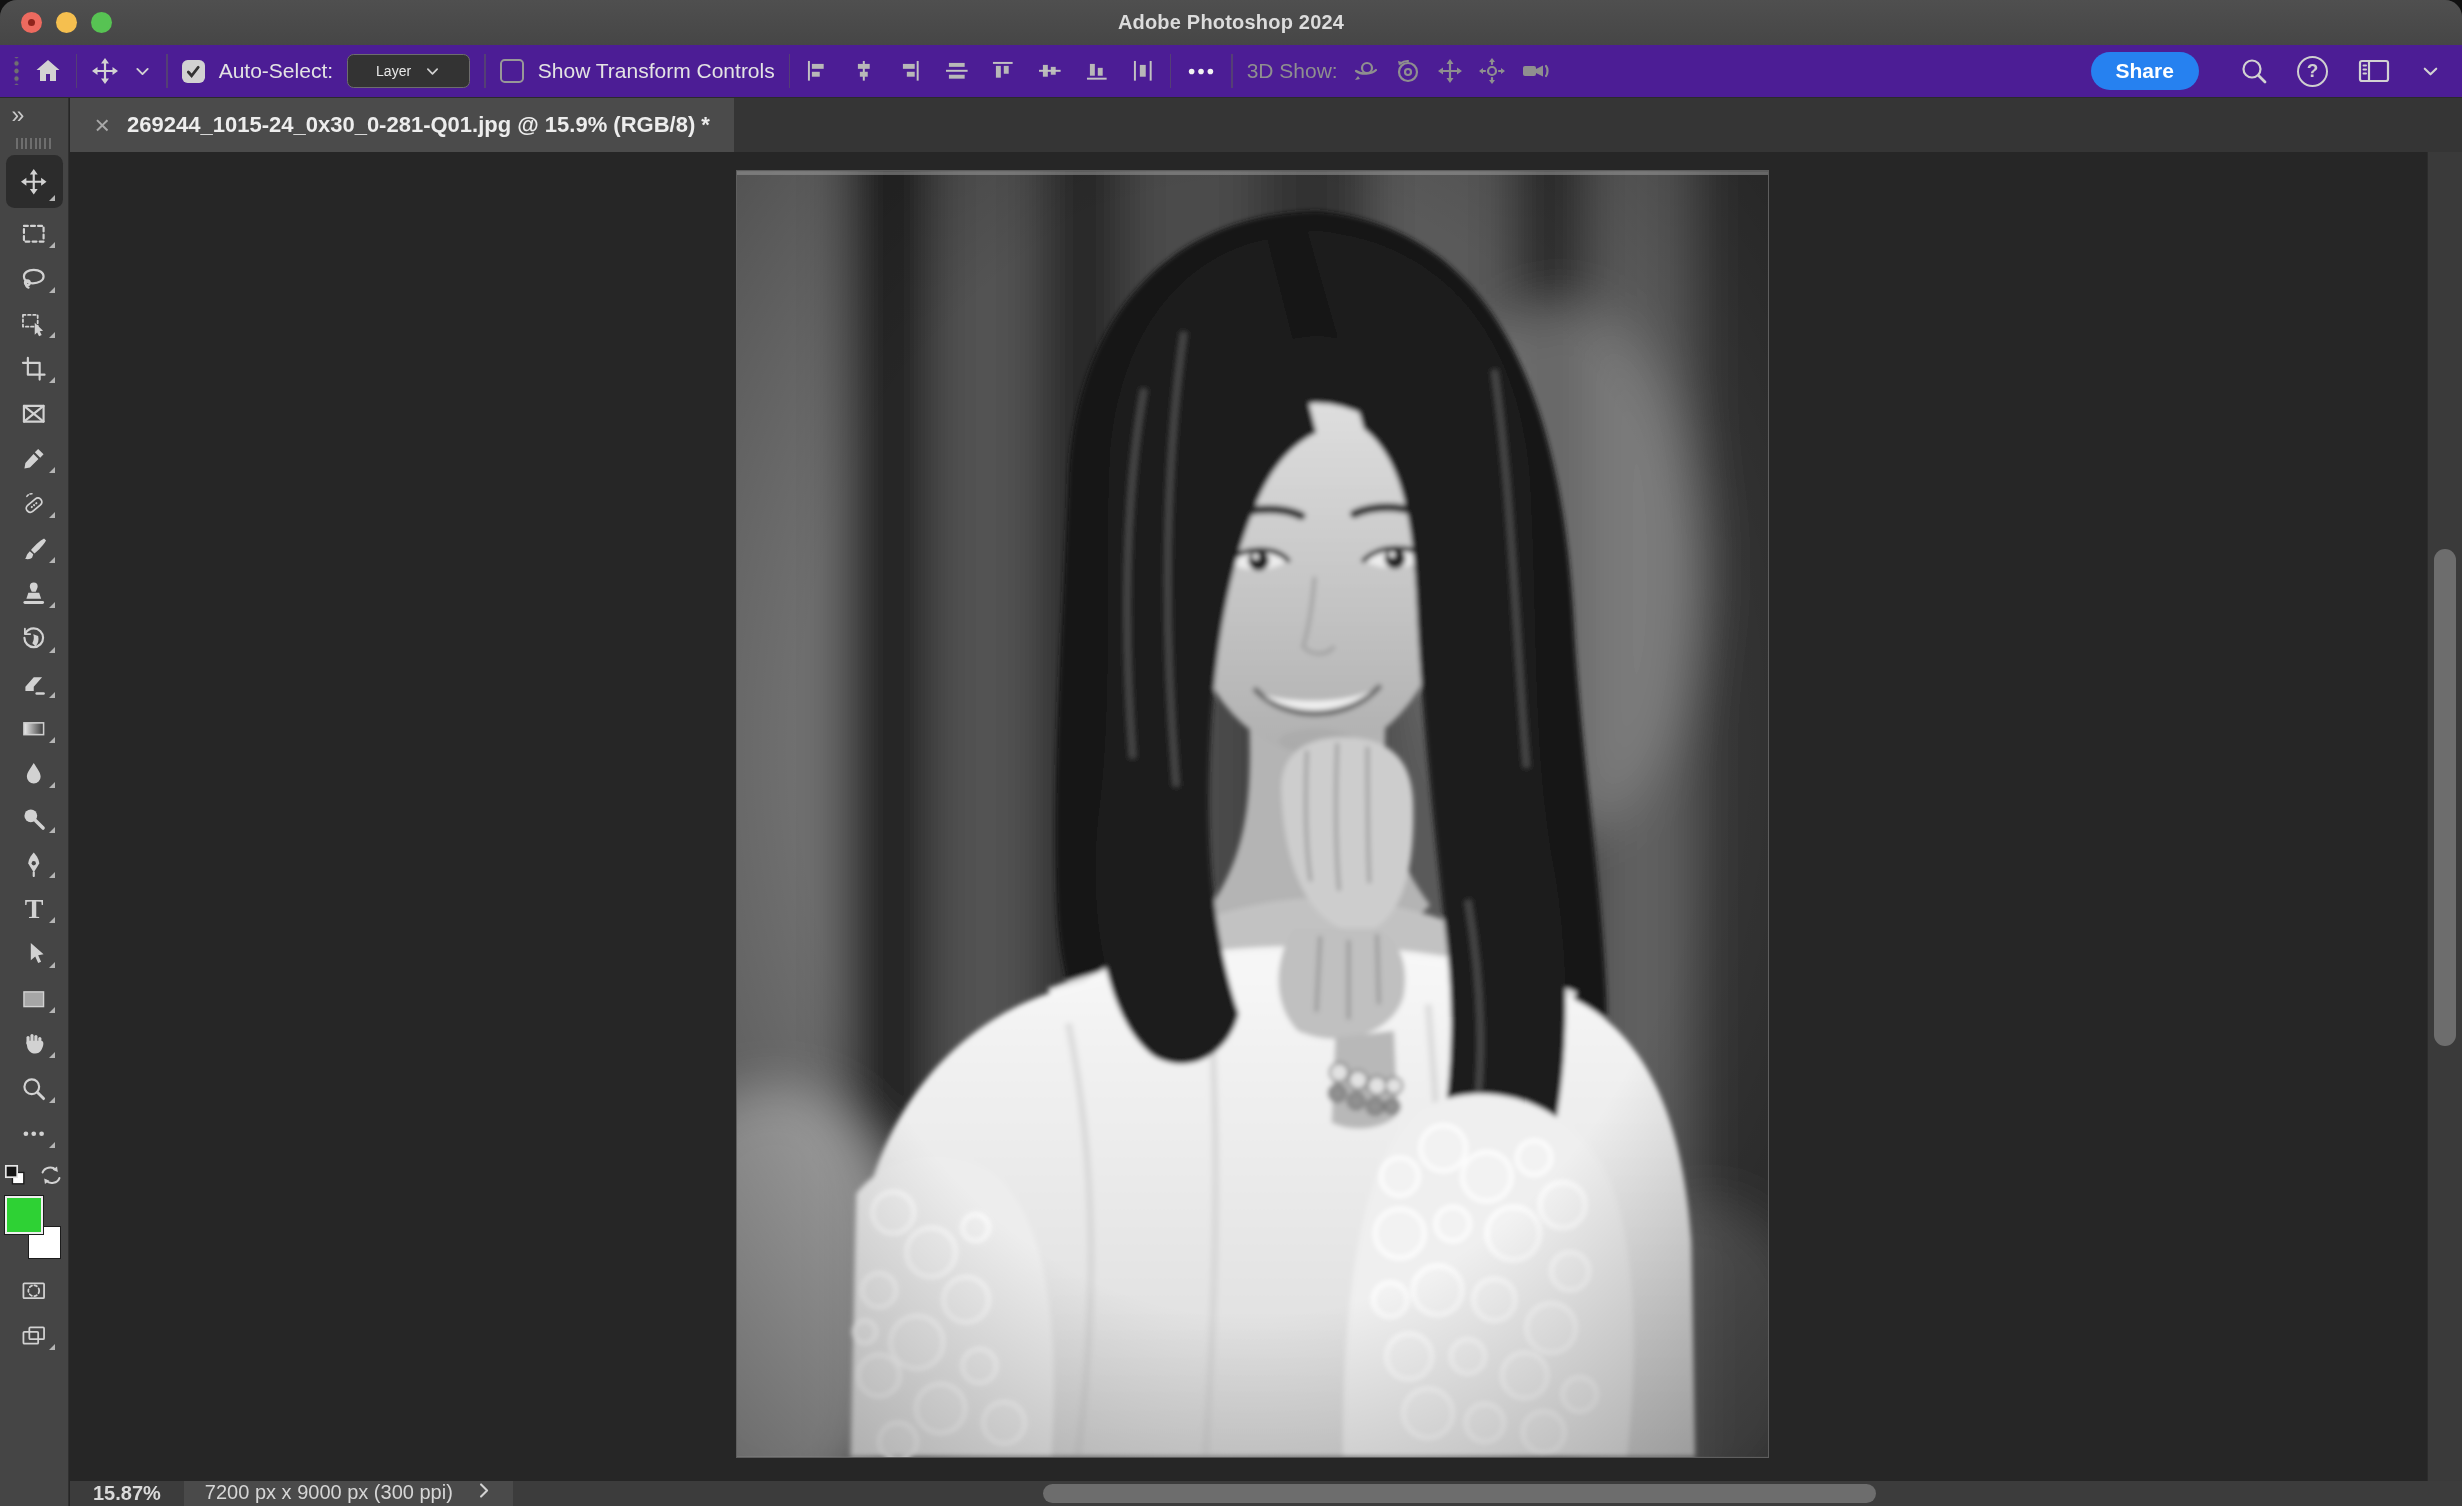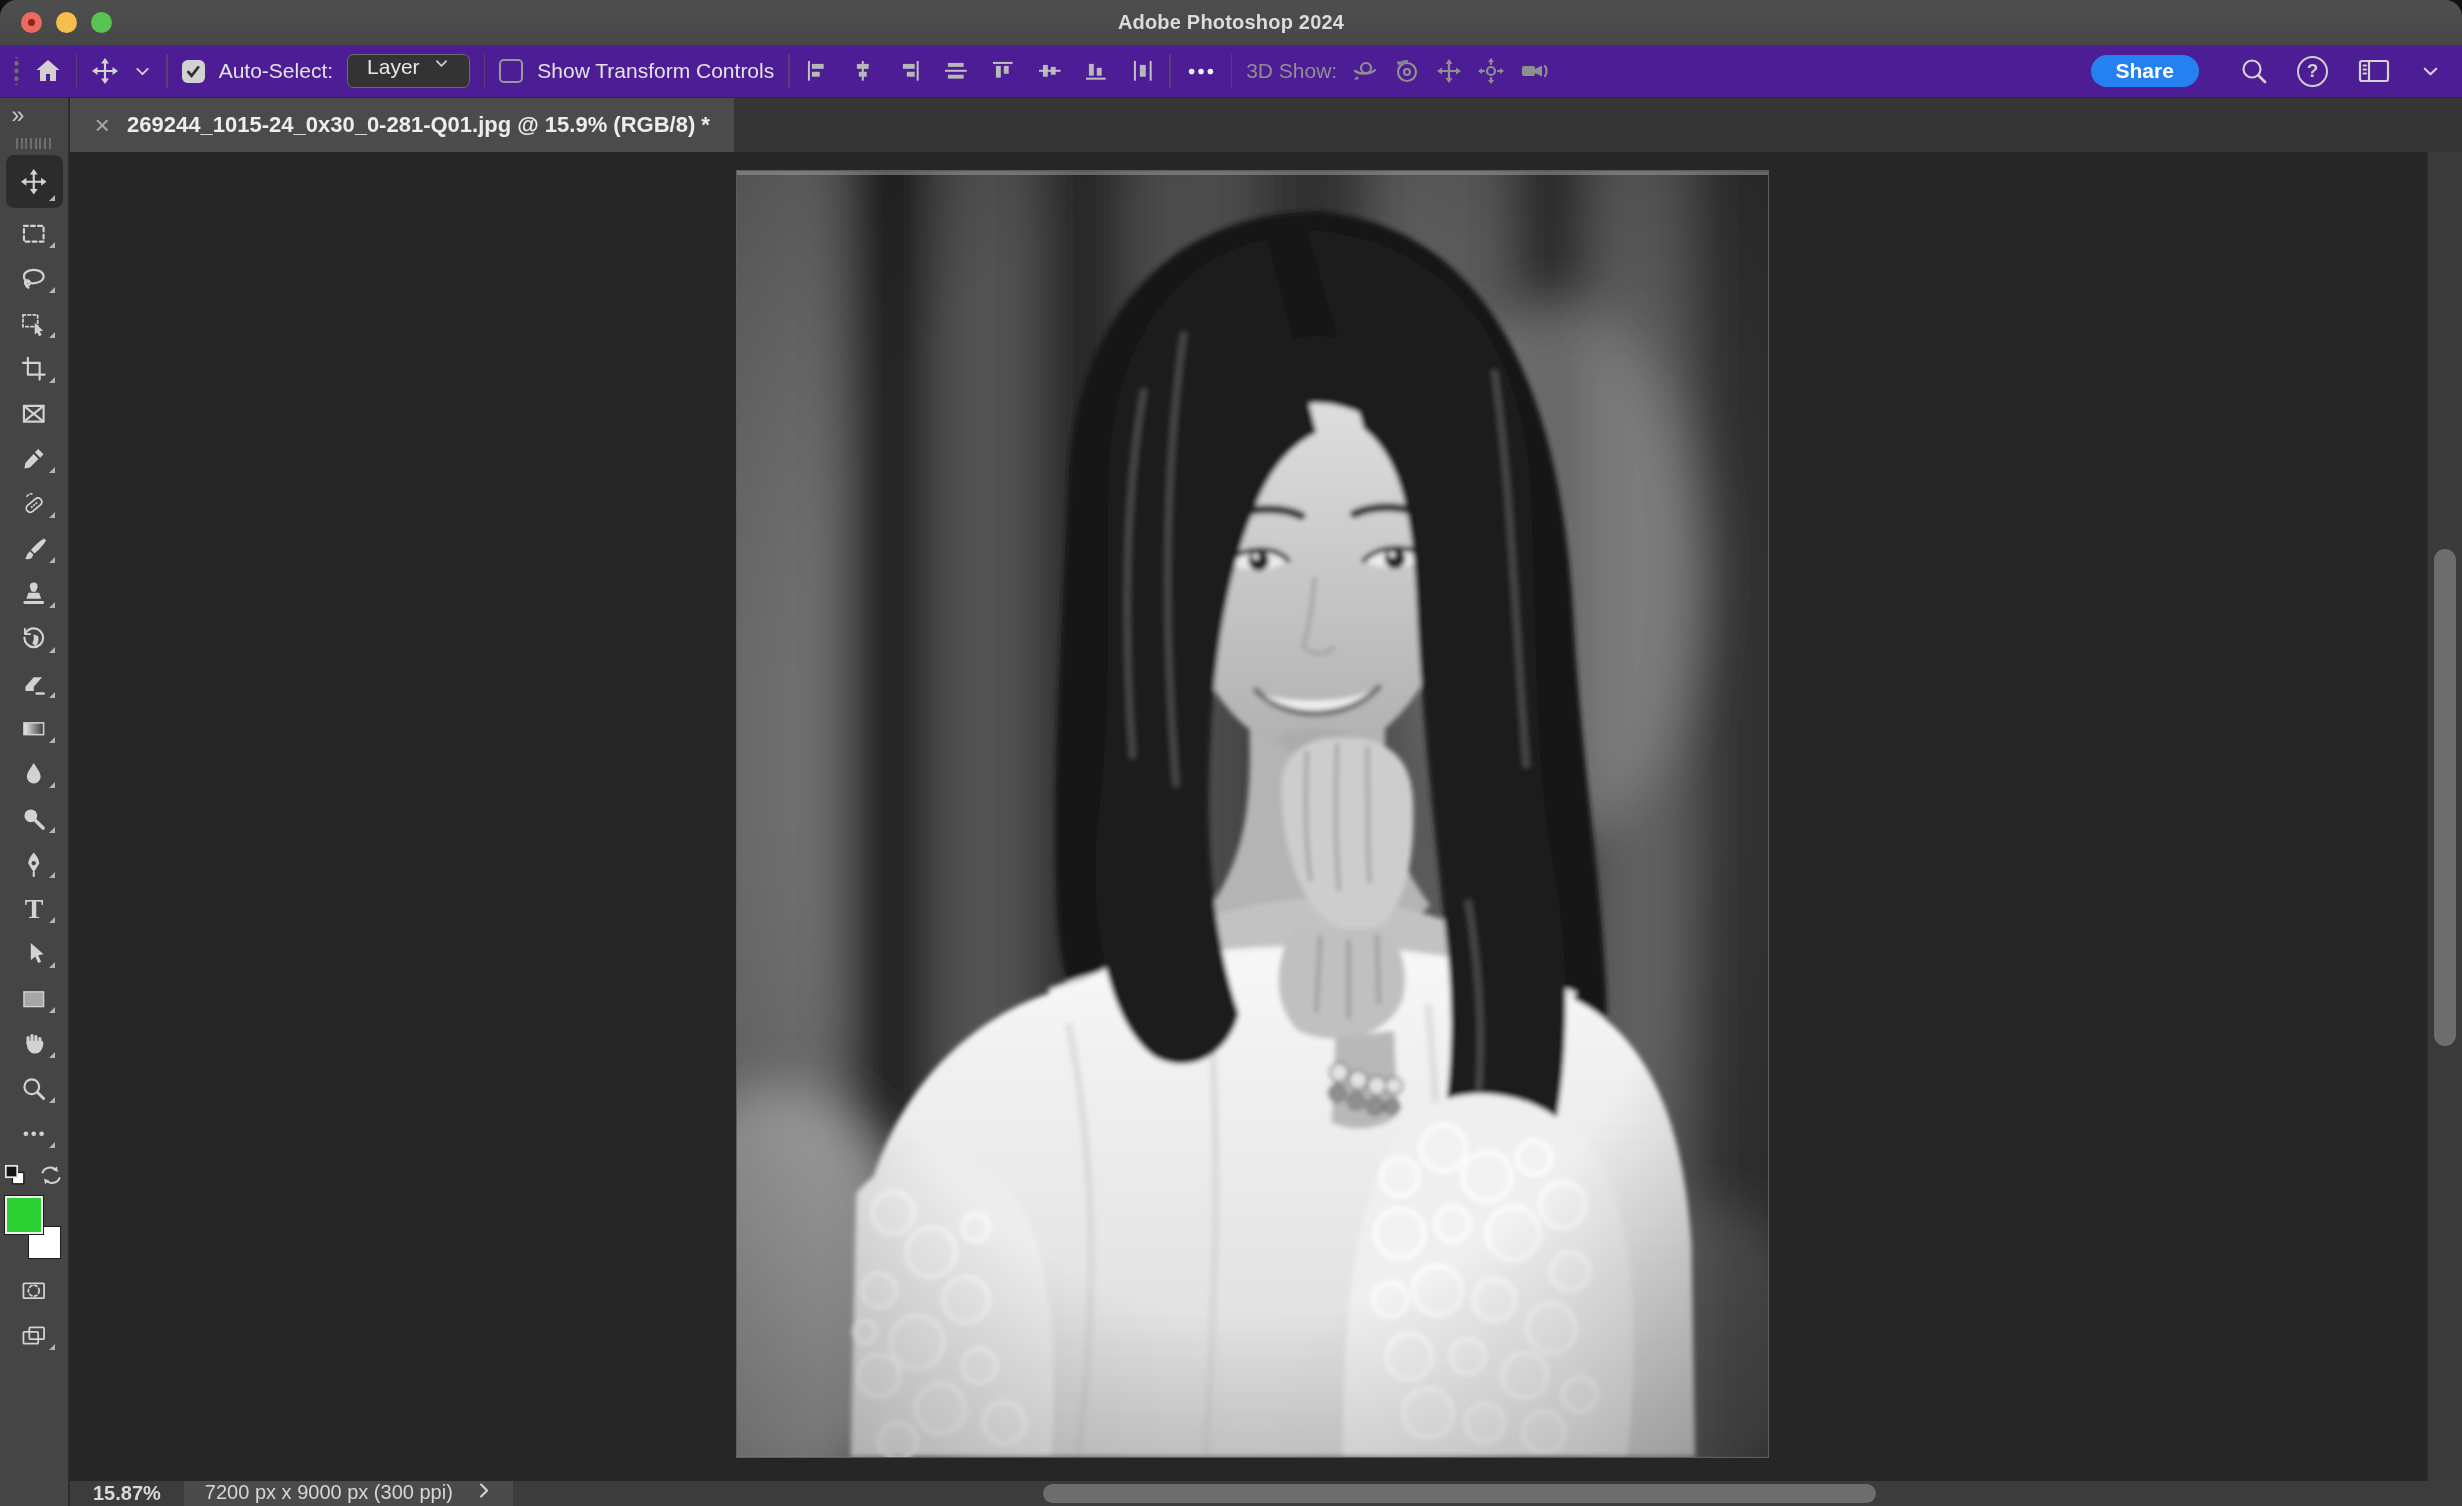--- a/index.html
+++ b/index.html
@@ -25,24 +25,24 @@
   .grip{width:6.6px;height:28px;
     background-image:radial-gradient(#707070 1.9px,transparent 2.3px);
     background-size:6.6px 7.6px;background-position:center;}
   .vdiv{width:1.4px;height:34px;background:#5b5b5b;opacity:.55;}
   .obtn{display:flex;align-items:center;justify-content:center;background:none;border:none;padding:0;}
   .optlabel{font-size:21px;color:#e3e3e3;white-space:nowrap;}
   .graylabel{color:#8f8f8f;}
   .cb{width:23px;height:23px;border-radius:5.7px;background:#d2d2d2;
       display:flex;align-items:center;justify-content:center;}
   .cb-empty{width:20px;height:20px;border-radius:4.7px;border:2.4px solid #989898;background:transparent;}
-  .selectbox{display:flex;gap:13.3px;height:32px;padding:0 19px;
-    border:1.9px solid #6d6d6d;border-radius:6.6px;background:#333;color:#e8e8e8;font-size:21px;}
+  .selectbox{display:flex;align-items:center;gap:13.3px;height:32px;padding:0 28px;
+    border:1.9px solid #6d6d6d;border-radius:6.6px;background:#333;color:#e8e8e8;font-size:14px;}
   .aligngroup{display:flex;align-items:center;gap:21px;}
-  .sharebtn{height:32px;padding:0 24.6px;border-radius:19px;background:#2681f0;color:#fff;
+  .sharebtn{height:38px;padding:0 24.6px;border-radius:19px;background:#2681f0;color:#fff;
     font-size:21px;font-weight:700;display:flex;align-items:center;border:none;margin-left:auto;}
   .helpbtn{width:31px;height:31px;border:2.4px solid #cfcfcf;border-radius:50%;
     display:flex;align-items:center;justify-content:center;
     font-size:19px;font-weight:700;color:#cfcfcf;box-sizing:border-box;}
   .rightgrp{display:flex;align-items:center;gap:28px;margin-left:26.5px;}
   
   svg.ic{stroke:#d2d2d2;fill:none;stroke-width:2.2;stroke-linecap:round;stroke-linejoin:round;}
   svg.ic .f{fill:#d2d2d2;stroke:none;}
   svg.ic.gray{stroke:#8f8f8f;}
   svg.ic.gray .f{fill:#8f8f8f;}

